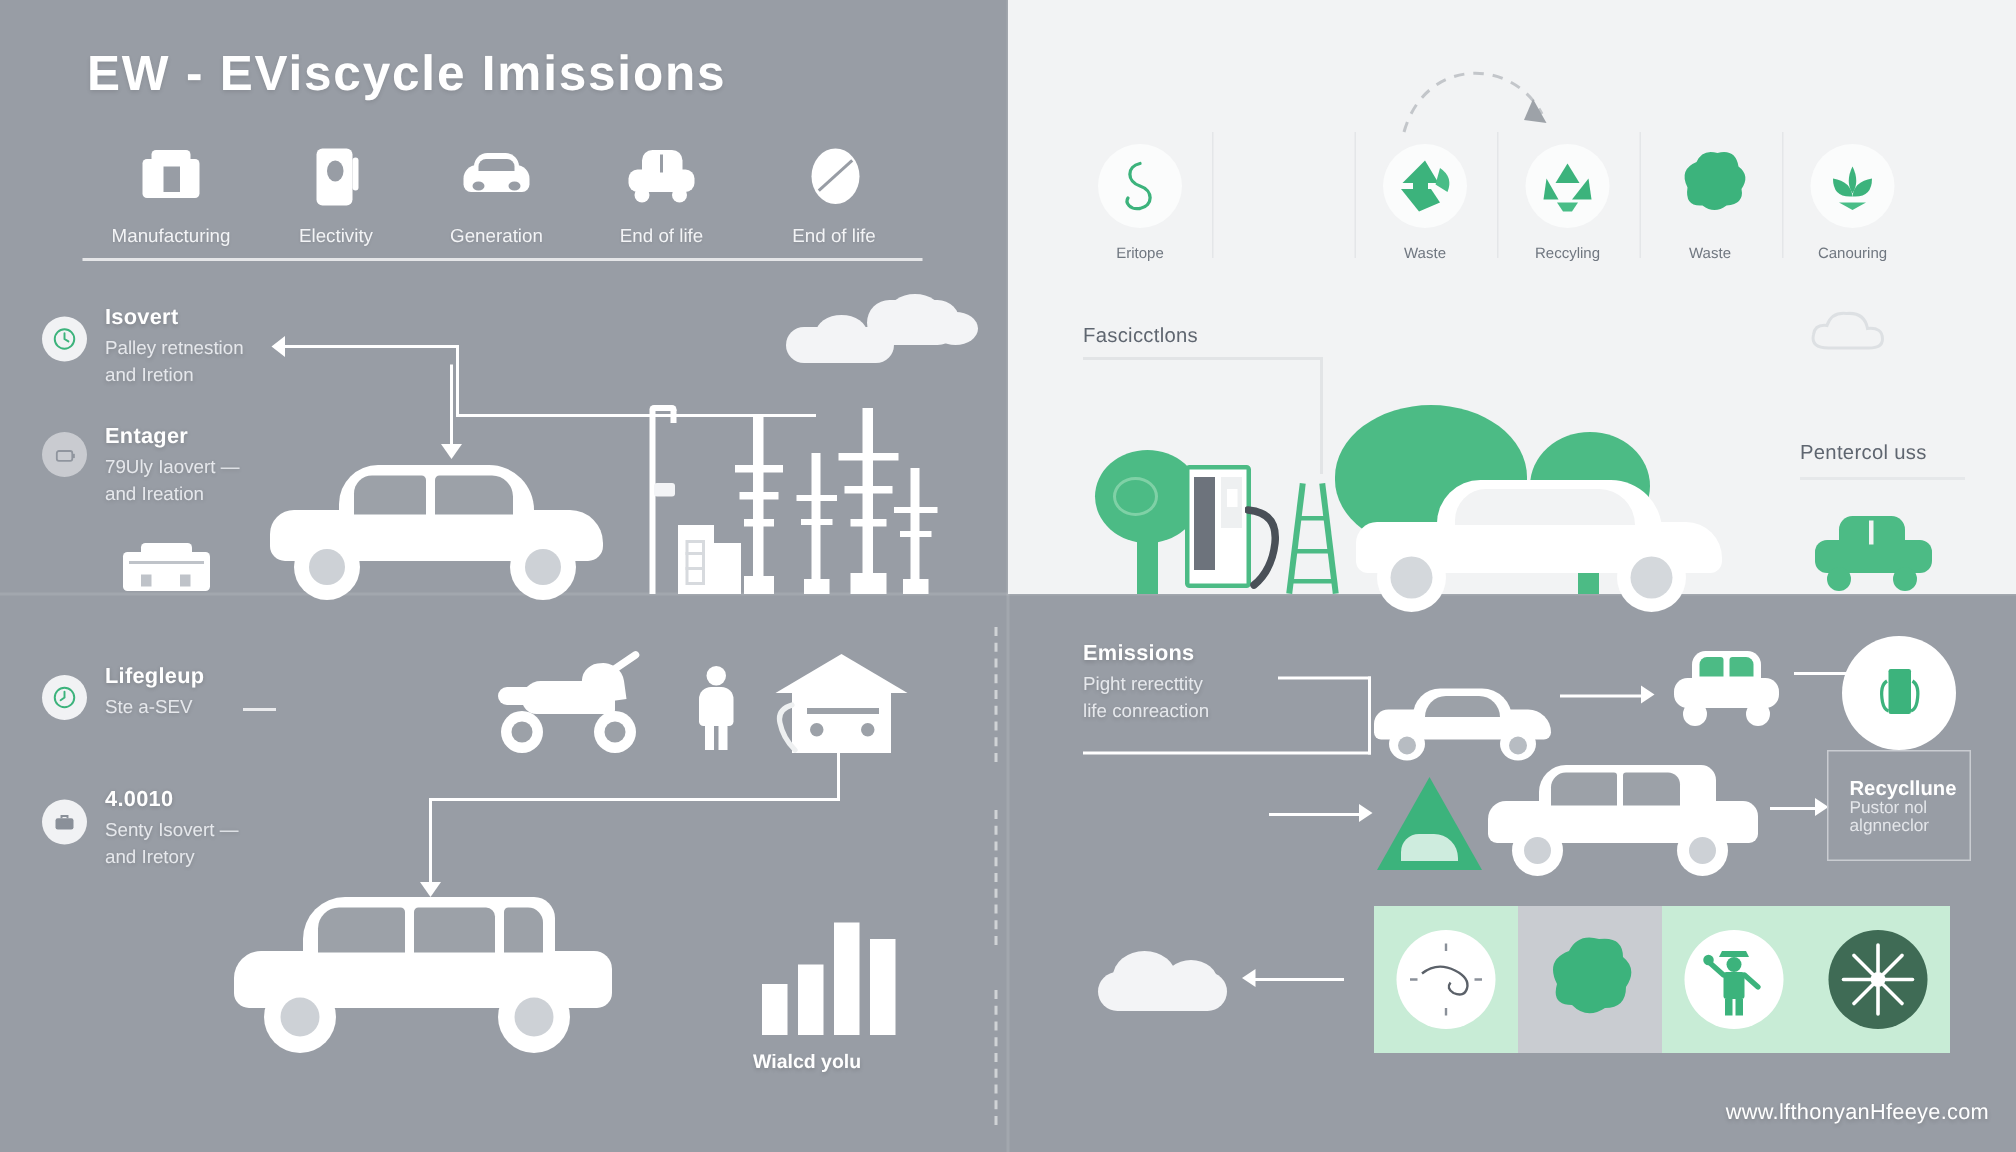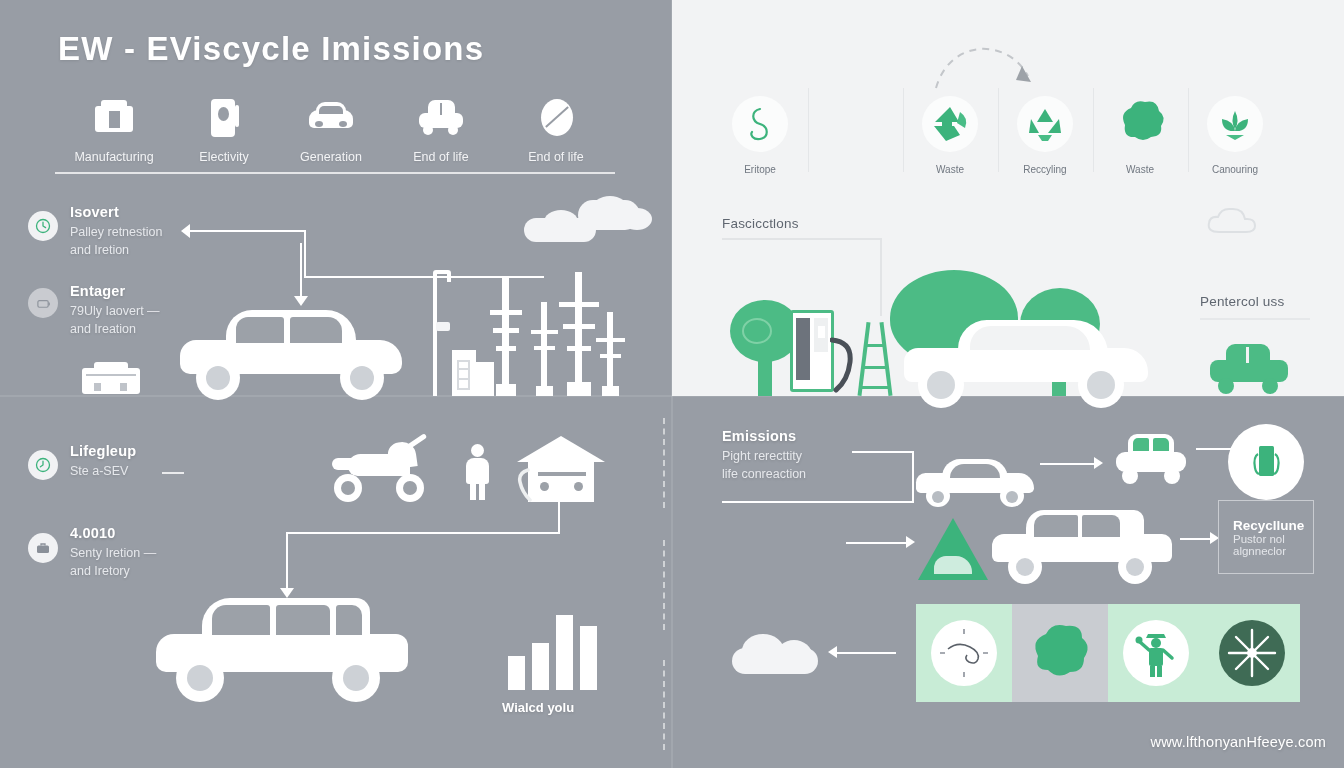--- a/index.html
+++ b/index.html
@@ -438,21 +438,21 @@
   <div class="line" style="left:162px;top:472px;width:22px;height:2px;opacity:.8;"></div>
 
   <div class="bullet-circ" style="left:28px;top:533px;">
     <svg width="16" height="16" viewBox="0 0 16 16">
       <rect x="2" y="5.5" width="12" height="7.5" rx="1.5" fill="#8a9099"></rect>
       <path d="M6 5.5 V4 h4 v1.5" fill="none" stroke="#8a9099" stroke-width="1.3"></path>
     </svg>
   </div>
   <div class="callout" style="left:70px;top:525px;">
     <div class="ttl">4.0010</div>
-    <div class="sub">Senty Iretion  —</div>
+    <div class="sub">Senty Isovert  —</div>
     <div class="sub" style="margin-top:0">and Iretory</div>
   </div>
 
   <div class="line" style="left:286px;top:532px;width:2px;height:58px;"></div>
   <div class="line" style="left:286px;top:532px;width:274px;height:2px;"></div>
   <div class="line" style="left:558px;top:500px;width:2px;height:34px;"></div>
   <div class="arrow-head" style="left:552px;top:491px;border-left:7px solid transparent;border-right:7px solid transparent;border-bottom:10px solid #ffffff;"></div>
   <div class="arrow-head" style="left:280px;top:588px;border-left:7px solid transparent;border-right:7px solid transparent;border-top:10px solid #ffffff;"></div>
 
   <div style="position:absolute;left:330px;top:440px;width:110px;height:62px;">

